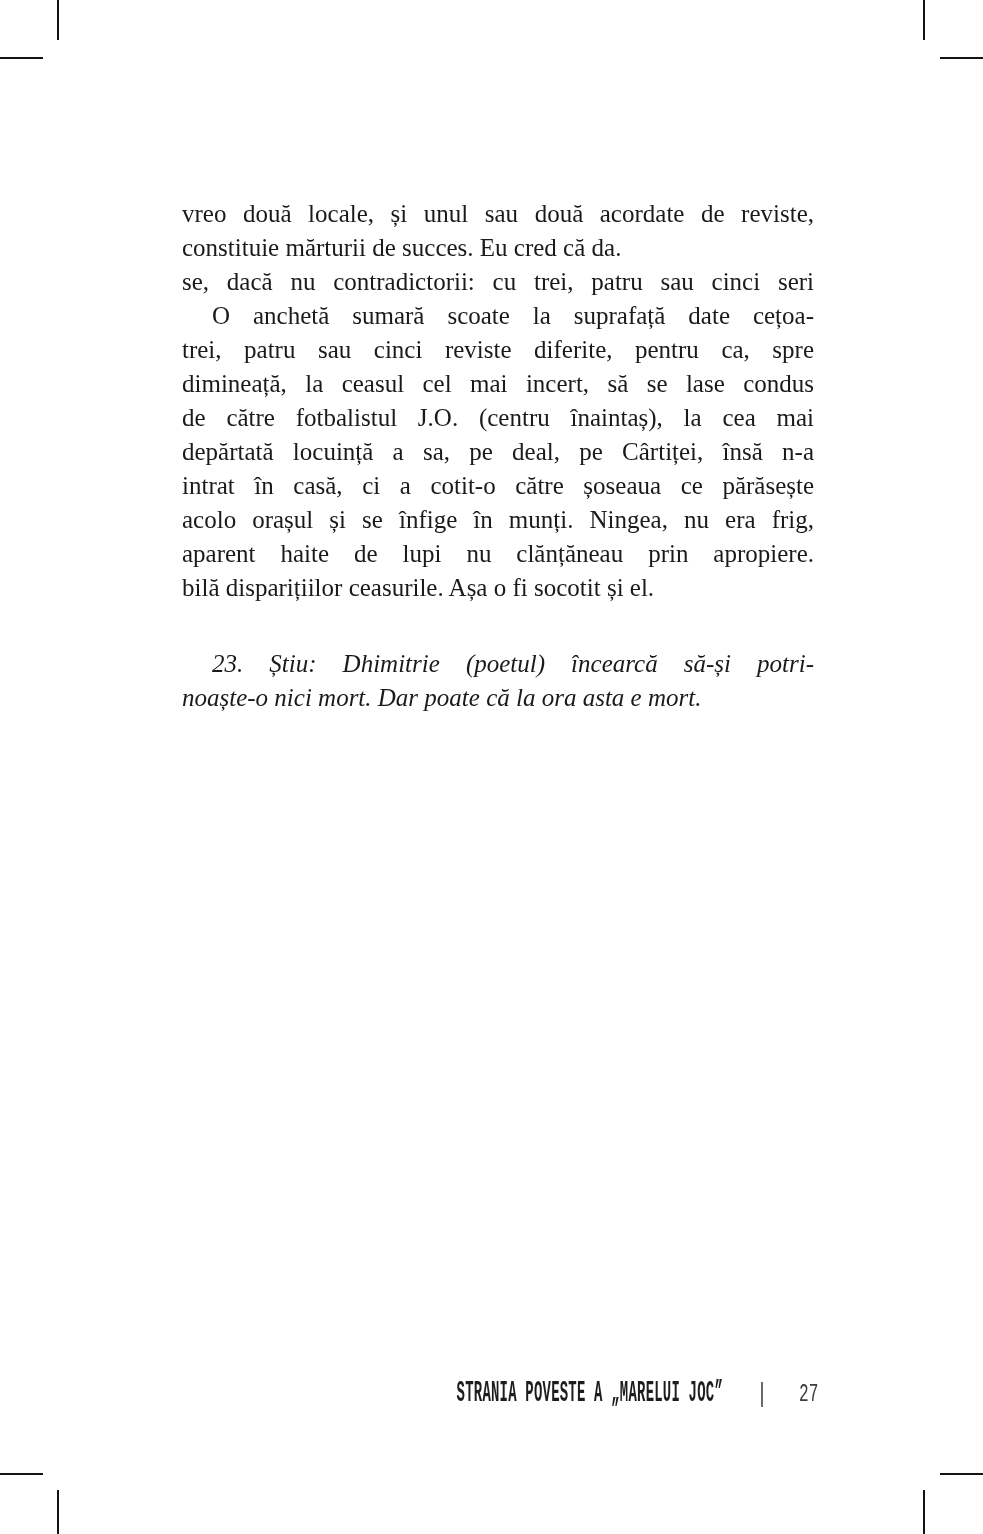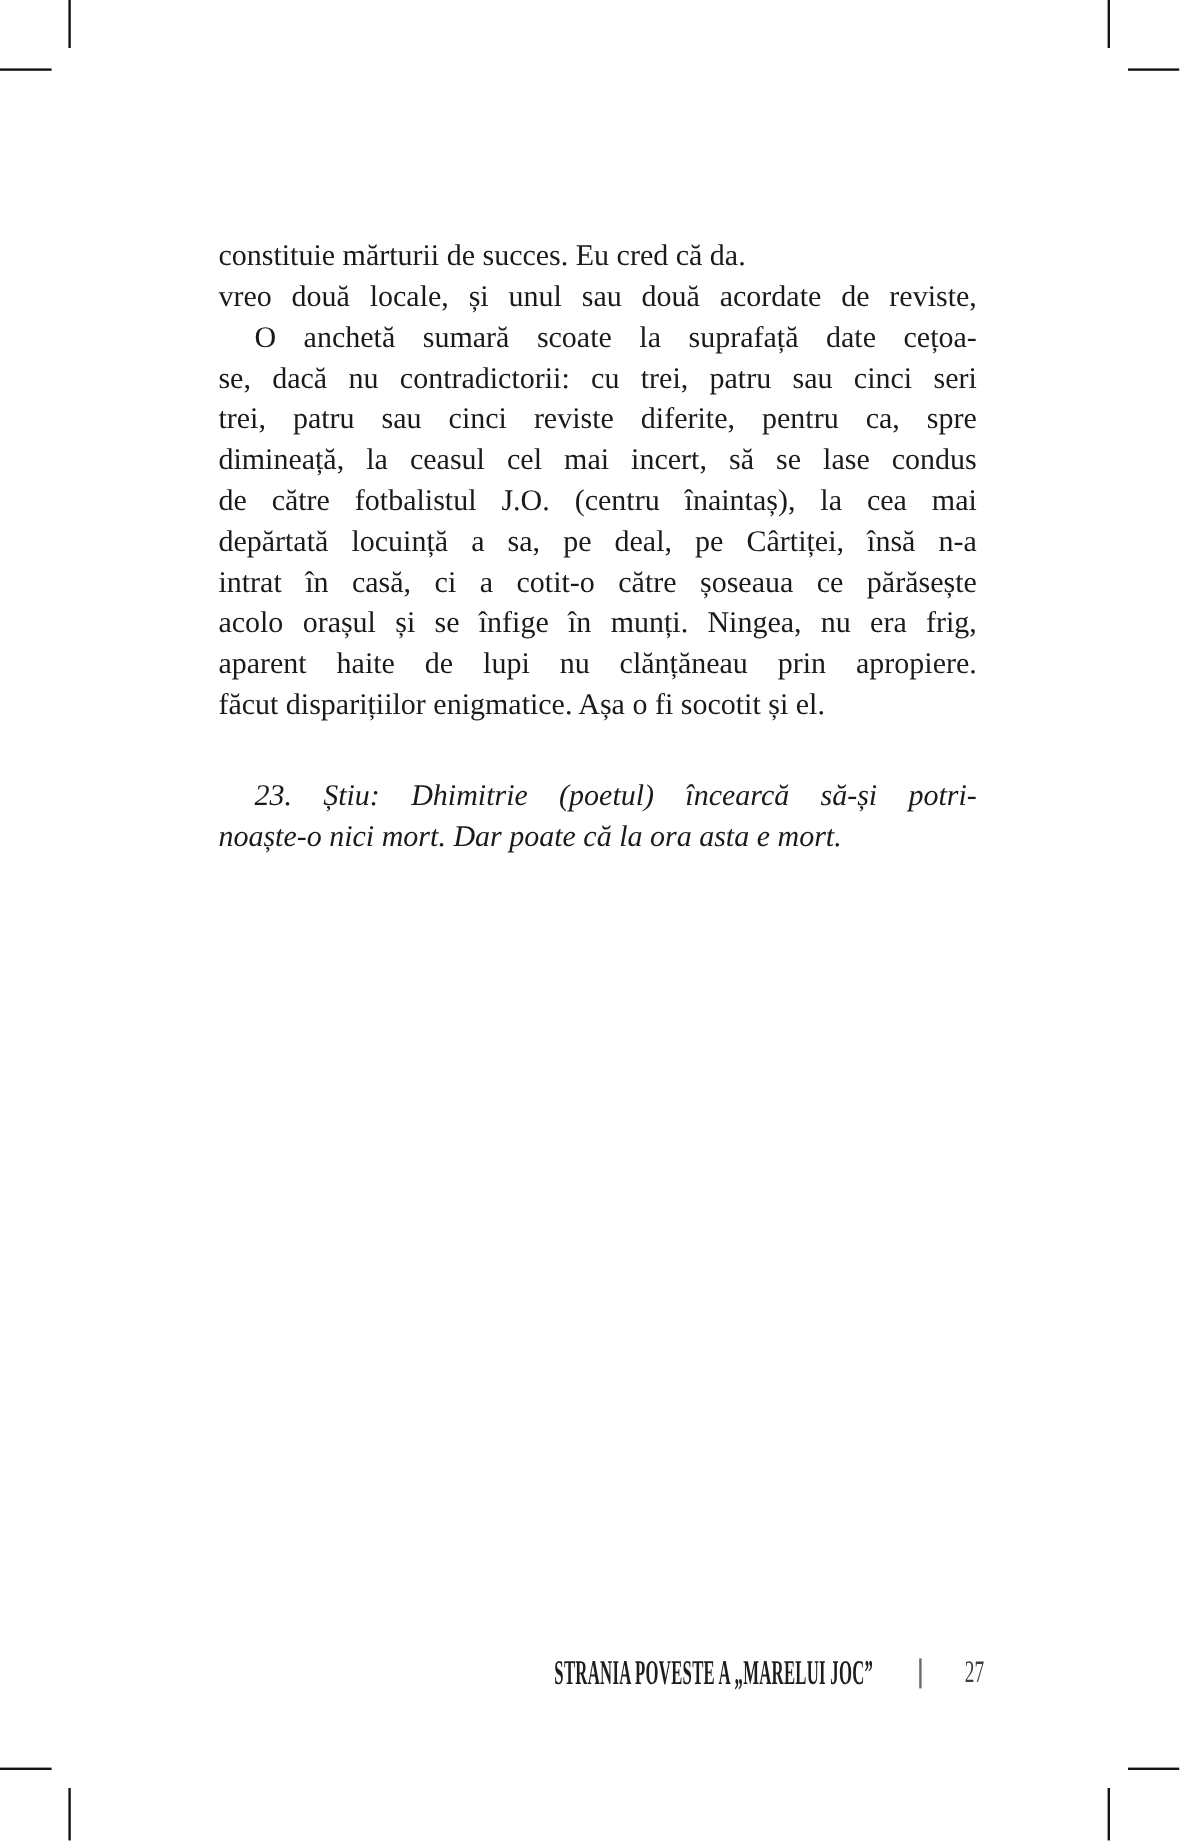--- a/index.html
+++ b/index.html
@@ -52,21 +52,21 @@
   .text-line.indent { text-indent: 30px; }
 
   
   .footer {
     position: absolute;
     top: 1377px;
     right: 153px;
     height: 34px;
     display: flex;
     align-items: center;
-    font-family: Liberation Serif, serif;
+    font-family: Liberation Mono, monospace;
     gap: 29px;
   }
   .running-title {
     font-weight: 700;
     font-size: 29px;
     line-height: 34px;
     white-space: nowrap;
     letter-spacing: 0.5px;
     color: #1d1d1d;
     transform: scaleX(0.48);
@@ -99,34 +99,34 @@
   <div class="crop tl-h" style="background: rgb(19, 19, 19);"></div>
   <div class="crop tr-v" style="background: rgb(19, 19, 19);"></div>
   <div class="crop tr-h" style="background: rgb(19, 19, 19);"></div>
   <div class="crop bl-h" style="background: rgb(19, 19, 19);"></div>
   <div class="crop bl-v" style="background: rgb(19, 19, 19);"></div>
   <div class="crop br-h" style="background: rgb(19, 19, 19);"></div>
   <div class="crop br-v" style="background: rgb(19, 19, 19);"></div>
 
   <div class="body-text" style="color: rgb(26, 26, 26);">
       <div class="paragraph">
+        <div class="text-line">vreo două locale, și unul sau două acordate de reviste,</div>
         <div class="text-line last">constituie mărturii de succes. Eu cred că da.</div>
-        <div class="text-line">vreo două locale, și unul sau două acordate de reviste,</div>
       </div>
       <div class="paragraph">
+        <div class="text-line">se, dacă nu contradictorii: cu trei, patru sau cinci seri</div>
         <div class="text-line indent">O anchetă sumară scoate la suprafață date cețoa-</div>
-        <div class="text-line">se, dacă nu contradictorii: cu trei, patru sau cinci seri</div>
         <div class="text-line">trei, patru sau cinci reviste diferite, pentru ca, spre</div>
         <div class="text-line">dimineață, la ceasul cel mai incert, să se lase condus</div>
         <div class="text-line">de către fotbalistul J.O. (centru înaintaș), la cea mai</div>
         <div class="text-line">depărtată locuință a sa, pe deal, pe Cârtiței, însă n-a</div>
         <div class="text-line">intrat în casă, ci a cotit-o către șoseaua ce părăsește</div>
         <div class="text-line">acolo orașul și se înfige în munți. Ningea, nu era frig,</div>
         <div class="text-line">aparent haite de lupi nu clănțăneau prin apropiere.</div>
-        <div class="text-line last">făcut disparițiilor enigmatice. Așa o fi socotit și el.</div>
+        <div class="text-line last">bilă disparițiilor ceasurile. Așa o fi socotit și el.</div>
       </div>
       <div class="paragraph spaced">
         <div class="text-line indent">23. Știu: Dhimitrie (poetul) încearcă să-și potri-</div>
         <div class="text-line last">noaște-o nici mort. Dar poate că la ora asta e mort.</div>
       </div>
     </div>
 
   <div class="footer">
     <span class="running-title" style="color: rgb(29, 29, 29);">STRANIA POVESTE A „MARELUI JOC”</span>
     <span class="footer-sep" style="background: rgb(106, 106, 106);"></span>

